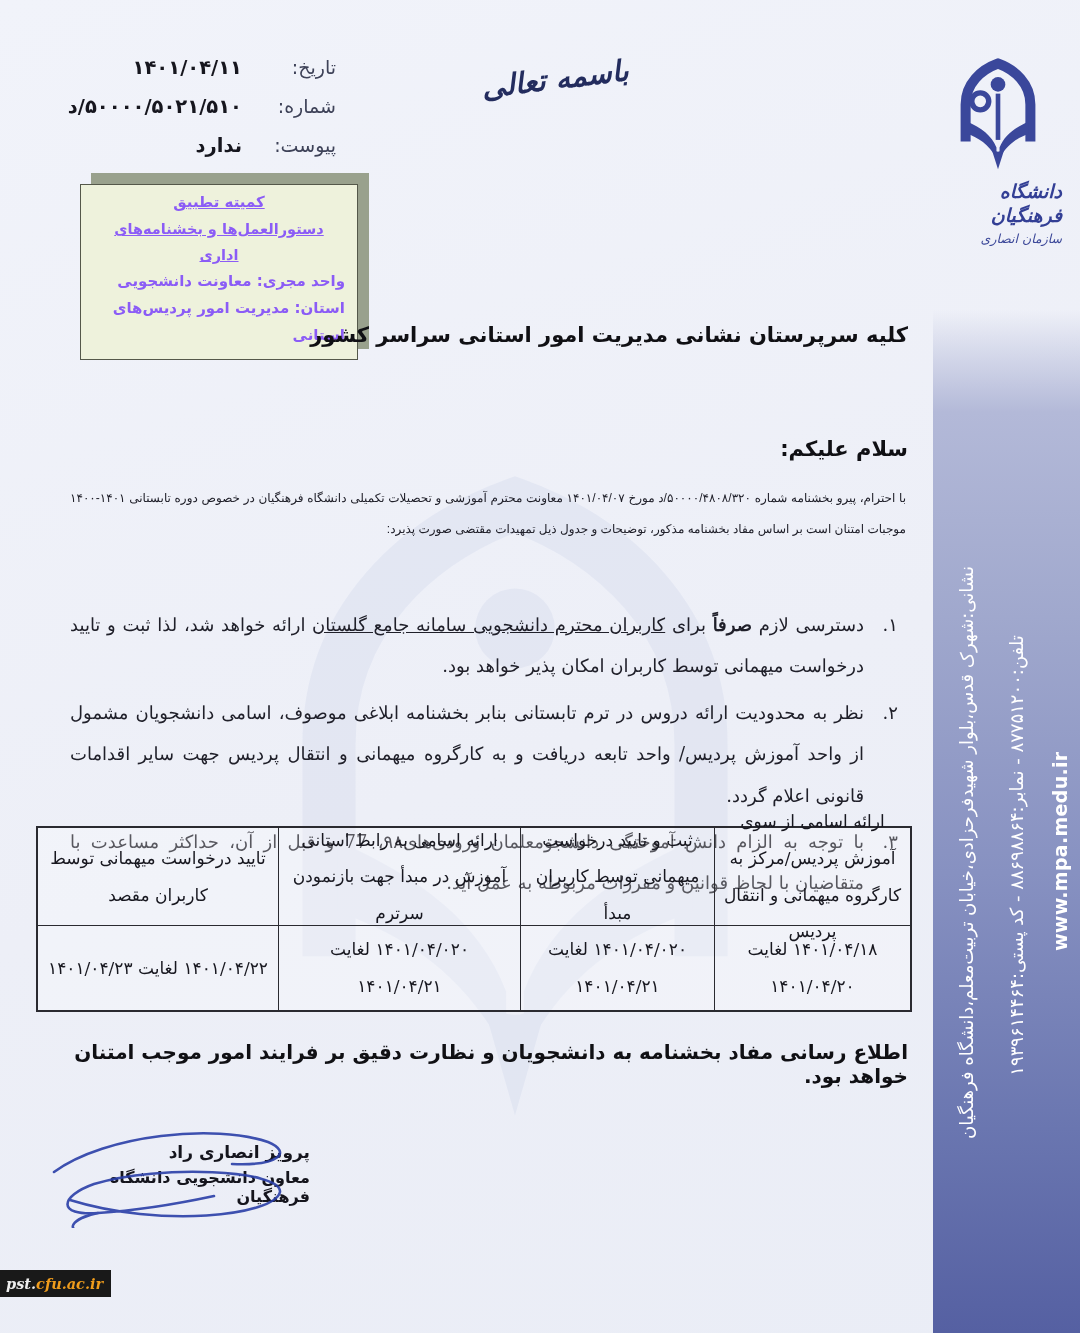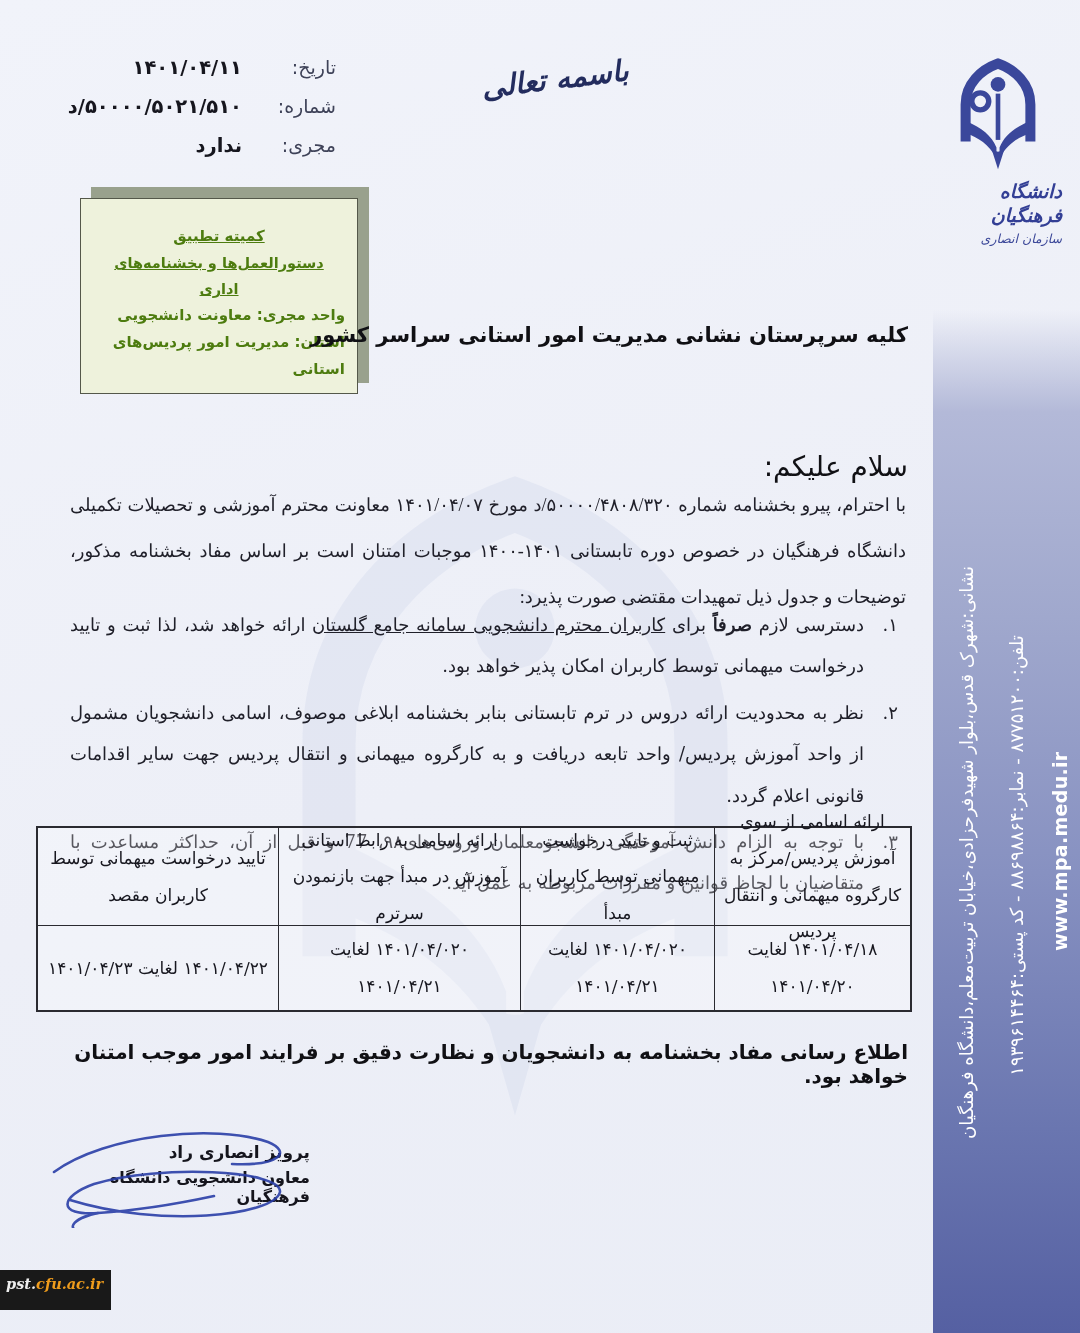--- a/index.html
+++ b/index.html
@@ -26,32 +26,32 @@
            font-family:"DejaVu Serif",serif;font-style:italic;font-weight:bold;font-size:29px;
            color:#232c5e;transform:rotate(-7deg);}
   
   .meta{position:absolute;left:72px;top:56px;width:264px;direction:rtl;}
   .meta .row{position:relative;height:39px;}
   .meta .lbl{position:absolute;right:0;font-size:19px;color:#3e4258;}
   .meta .val{position:absolute;right:94px;font-size:19.5px;color:#16161e;white-space:nowrap;font-weight:700;}
   
   .stamp{position:absolute;left:80px;top:184px;width:252px;direction:rtl;
          background:#eef2dc;border:1.5px solid #54584a;box-shadow:11px -11px 0 0 #99a18d;
-         padding:24px 12px 10px 12px;color:#4d7c0f;margin-top:14px;}
+         padding:4px 12px 10px 12px;color:#8b5cf6;}
   .stamp .c{text-align:center;}
   .stamp .u{text-decoration:underline;}
   .stamp div{font-size:15px;font-weight:bold;line-height:1.8;}
   .stamp .s2{font-size:14.5px;}
   
   .rtl{direction:rtl;}
   .toline{position:absolute;left:70px;top:323px;width:838px;font-size:21px;font-weight:800;text-align:right;color:#101014;}
   .subject{position:absolute;left:70px;top:379px;width:838px;font-size:21px;font-weight:800;text-align:right;color:#101014;}
-  .salut{position:absolute;left:70px;top:450px;width:838px;font-size:28px;font-weight:400;text-align:right;color:#101014;}
-  .intro{position:absolute;left:70px;top:483px;width:836px;font-size:18px;line-height:2.55;
-         text-align:justify;font-family:Liberation Serif, serif;color:#20202a;}
+  .salut{position:absolute;left:70px;top:437px;width:838px;font-size:21px;font-weight:700;text-align:right;color:#101014;}
+  .intro{position:absolute;left:70px;top:483px;width:836px;font-size:12px;line-height:2.55;
+         text-align:justify;font-family:Liberation Sans, sans-serif;color:#20202a;}
   .list{position:absolute;left:70px;top:604px;width:828px;font-family:"DejaVu Serif",serif;font-size:18px;color:#20202a;}
   .item{display:flex;margin-bottom:5px;}
   .item .num{width:34px;flex:none;line-height:2.3;font-weight:500;}
   .item .txt{flex:1;line-height:2.3;text-align:justify;}
   .item .b{font-weight:bold;}
   .item .ul{text-decoration:underline;}
   
   .tbl{position:absolute;left:36px;top:826px;width:872px;direction:rtl;border:2px solid #2a2a30;background:rgba(255,255,255,.25);}
   .trow{display:flex;}
   .tc{border-left:1.5px solid #2a2a30;padding:6px 8px;box-sizing:border-box;
@@ -63,21 +63,21 @@
   .c1{width:196px;}.c2{width:194px;}.c3{width:242px;}.c4{width:240px;}
   
   .closing{position:absolute;left:70px;top:1040px;width:838px;font-size:20px;font-weight:800;text-align:right;color:#101014;}
   
   .sig{position:absolute;left:34px;top:1142px;width:276px;text-align:right;direction:rtl;}
   .sig .nm{font-size:17px;font-weight:bold;color:#15151d;}
   .sig .tt{font-size:16px;font-weight:bold;margin-top:6px;color:#15151d;}
   .scrawl{position:absolute;left:2px;top:-34px;pointer-events:none;}
   
   .badge{position:absolute;left:0;top:1270px;height:27px;background:#191919;display:flex;align-items:center;
-         padding:0 8px 13px 6px;font-family:"DejaVu Serif",serif;font-style:italic;font-weight:bold;font-size:14.5px;}
+         padding:0 8px 0 6px;font-family:"DejaVu Serif",serif;font-style:italic;font-weight:bold;font-size:14.5px;}
   .badge .p1{color:#ededed;}
   .badge .p2{color:#ef9c1c;}
 </style>
 </head>
 <body>
 
 <div class="page">
 
   <div class="band"></div>
   <div class="vtext v1">نشانی:شهرک قدس،بلوار شهیدفرحزادی،خیابان تربیت‌معلم،دانشگاه فرهنگیان</div>
@@ -123,21 +123,21 @@
   <div class="meta">
     <div class="row">
       <span class="lbl">تاریخ:</span>
       <span class="val">۱۴۰۱/۰۴/۱۱</span>
     </div>
     <div class="row">
       <span class="lbl">شماره:</span>
       <span class="val">۵۰۰۰۰/۵۰۲۱/۵۱۰/د</span>
     </div>
     <div class="row">
-      <span class="lbl">مجری:</span>
+      <span class="lbl">پیوست:</span>
       <span class="val">ندارد</span>
     </div>
   </div>
 
   <div class="stamp">
     <div class="c u">کمیته تطبیق</div>
     <div class="c u s2">دستورالعمل‌ها و بخشنامه‌های اداری</div>
     <div>واحد مجری: معاونت دانشجویی</div>
     <div>استان: مدیریت امور پردیس‌های استانی</div>
   </div>

